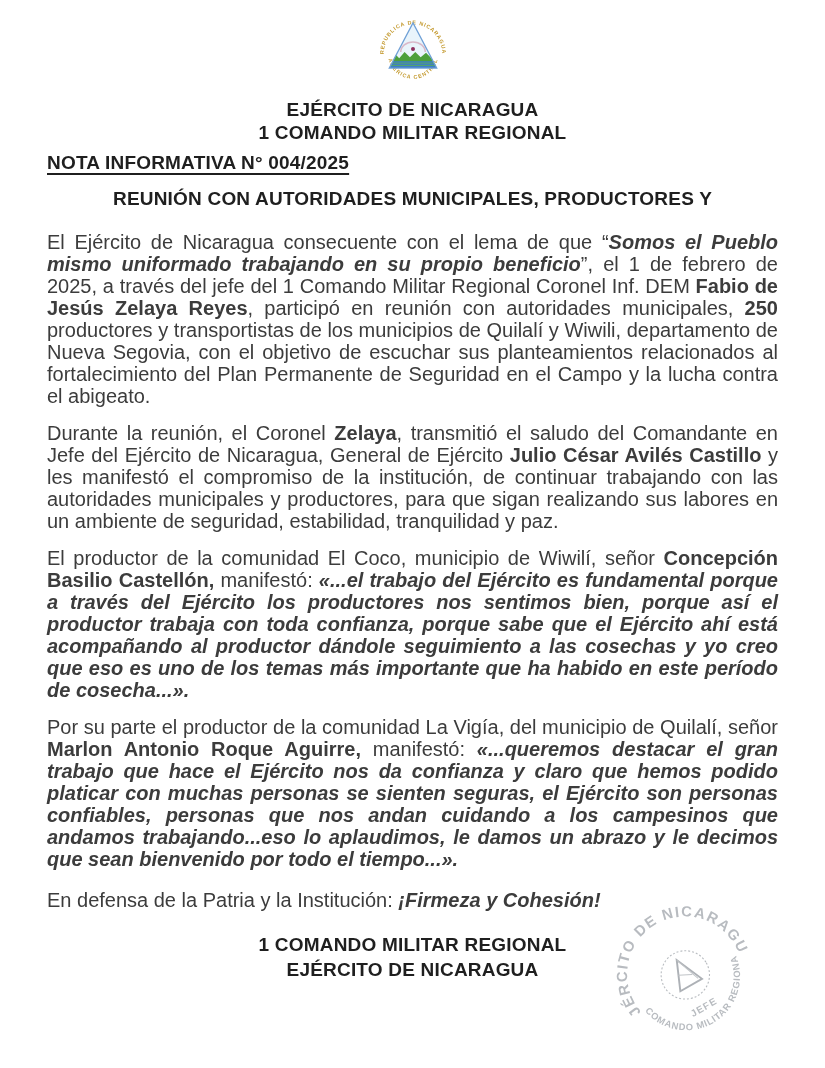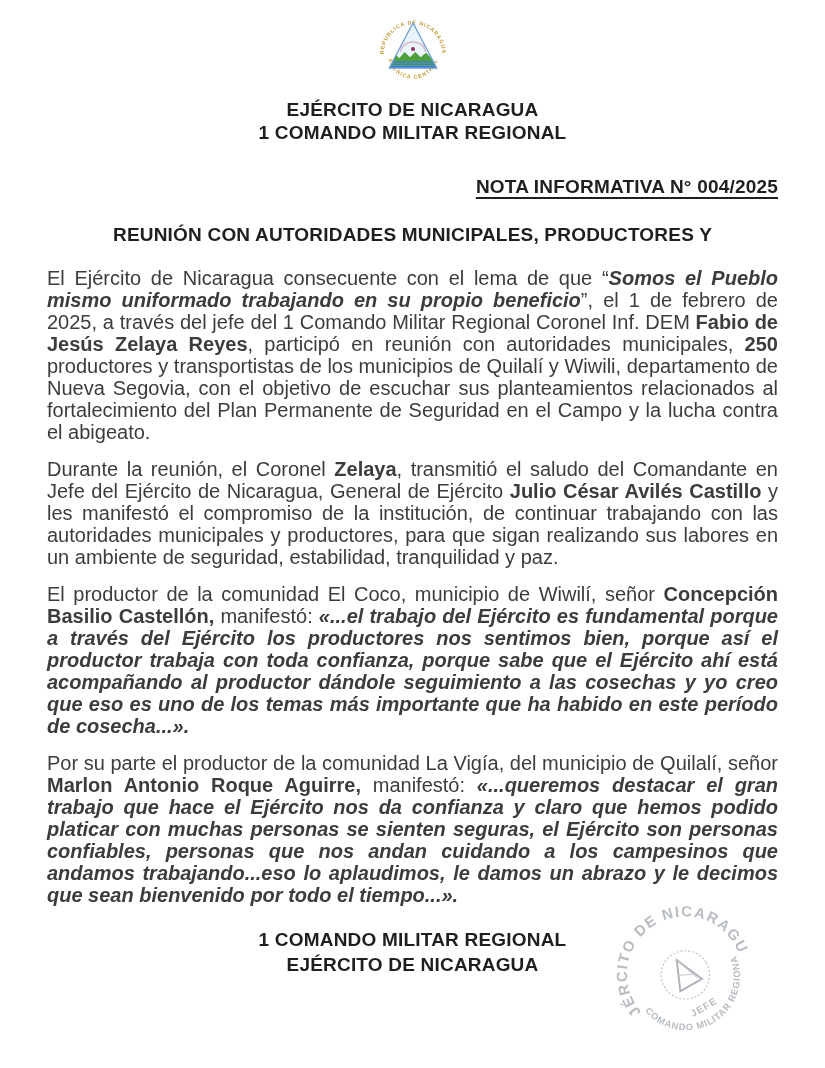--- a/index.html
+++ b/index.html
@@ -11,31 +11,31 @@
     font-family:"Liberation Sans", sans-serif;
     color:#3c3c3c;
   }
   .content{padding:0 47px;}
   .emblem-wrap{text-align:center;padding-top:6px;height:90px;}
   .org-title{
     text-align:center;font-size:19px;font-weight:700;line-height:23px;
     color:#1f1f1f;letter-spacing:.2px;margin-top:2px;
   }
   .nota-title{
-    text-align:right;font-size:19px;font-weight:700;color:#1f1f1f;
-    margin-top:32px;letter-spacing:.2px;
+    text-align:left;font-size:19px;font-weight:700;color:#1f1f1f;
+    margin-top:8px;letter-spacing:.2px;
   }
   .nota-title span{
     text-decoration:underline;
     text-decoration-thickness:2px;
     text-underline-offset:4px;
   }
   .subject-title{
     text-align:center;font-size:19px;font-weight:700;line-height:26px;
-    color:#1f1f1f;margin-top:24px;letter-spacing:.2px;
+    color:#1f1f1f;margin-top:12px;letter-spacing:.2px;
   }
   .body-p{
     font-size:20px;line-height:22px;text-align:justify;
     color:#3c3c3c;margin:15px 0 0 0;
   }
   .body-p.first{margin-top:19px;}
   .body-p.solo{margin-top:19px;}
   .seg-b{font-weight:700;}
   .seg-i{font-style:italic;}
   .signature-block{
@@ -92,20 +92,21 @@
     </div>
 
     <div class="subject-title">
       <div>REUNIÓN CON AUTORIDADES MUNICIPALES, PRODUCTORES Y</div>
     </div>
 
     <p class="body-p first"><span>El Ejército de Nicaragua consecuente con el lema de que “</span><span class="seg-b seg-i">Somos el Pueblo mismo uniformado trabajando en su propio beneficio</span><span>”, el 1 de febrero de 2025, a través del jefe del 1 Comando Militar Regional Coronel Inf. DEM </span><span class="seg-b">Fabio de Jesús Zelaya Reyes</span><span>, participó en reunión con autoridades municipales, </span><span class="seg-b">250</span><span> productores y transportistas de los municipios de Quilalí y Wiwili, departamento de Nueva Segovia, con el objetivo de escuchar sus planteamientos relacionados al fortalecimiento del Plan Permanente de Seguridad en el Campo y la lucha contra el abigeato.</span></p>
     <p class="body-p"><span>Durante la reunión, el Coronel </span><span class="seg-b">Zelaya</span><span>, transmitió el saludo del Comandante en Jefe del Ejército de Nicaragua, General de Ejército </span><span class="seg-b">Julio César Avilés Castillo</span><span> y les manifestó el compromiso de la institución, de continuar trabajando con las autoridades municipales y productores, para que sigan realizando sus labores en un ambiente de seguridad, estabilidad, tranquilidad y paz.</span></p>
     <p class="body-p"><span>El productor de la comunidad El Coco, municipio de Wiwilí, señor </span><span class="seg-b">Concepción Basilio Castellón,</span><span> manifestó: </span><span class="seg-b seg-i">«...el trabajo del Ejército es fundamental porque a través del Ejército los productores nos sentimos bien, porque así el productor trabaja con toda confianza, porque sabe que el Ejército ahí está acompañando al productor dándole seguimiento a las cosechas y yo creo que eso es uno de los temas más importante que ha habido en este período de cosecha...».</span></p>
     <p class="body-p"><span>Por su parte el productor de la comunidad La Vigía, del municipio de Quilalí, señor </span><span class="seg-b">Marlon Antonio Roque Aguirre,</span><span> manifestó: </span><span class="seg-b seg-i">«...queremos destacar el gran trabajo que hace el Ejército nos da confianza y claro que hemos podido platicar con muchas personas se sienten seguras, el Ejército son personas confiables, personas que nos andan cuidando a los campesinos que andamos trabajando...eso lo aplaudimos, le damos un abrazo y le decimos que sean bienvenido por todo el tiempo...».</span></p>
+    <p class="body-p solo"><span>En defensa de la Patria y la Institución: </span><span class="seg-b seg-i">¡Firmeza y Cohesión!</span></p>
 
     <div class="signature-block">
       <div>1 COMANDO MILITAR REGIONAL</div>
       <div>EJÉRCITO DE NICARAGUA</div>
     </div>
 
   </div>
 
   <svg class="seal" viewBox="0 0 200 200" xmlns="http://www.w3.org/2000/svg">
     <defs>

